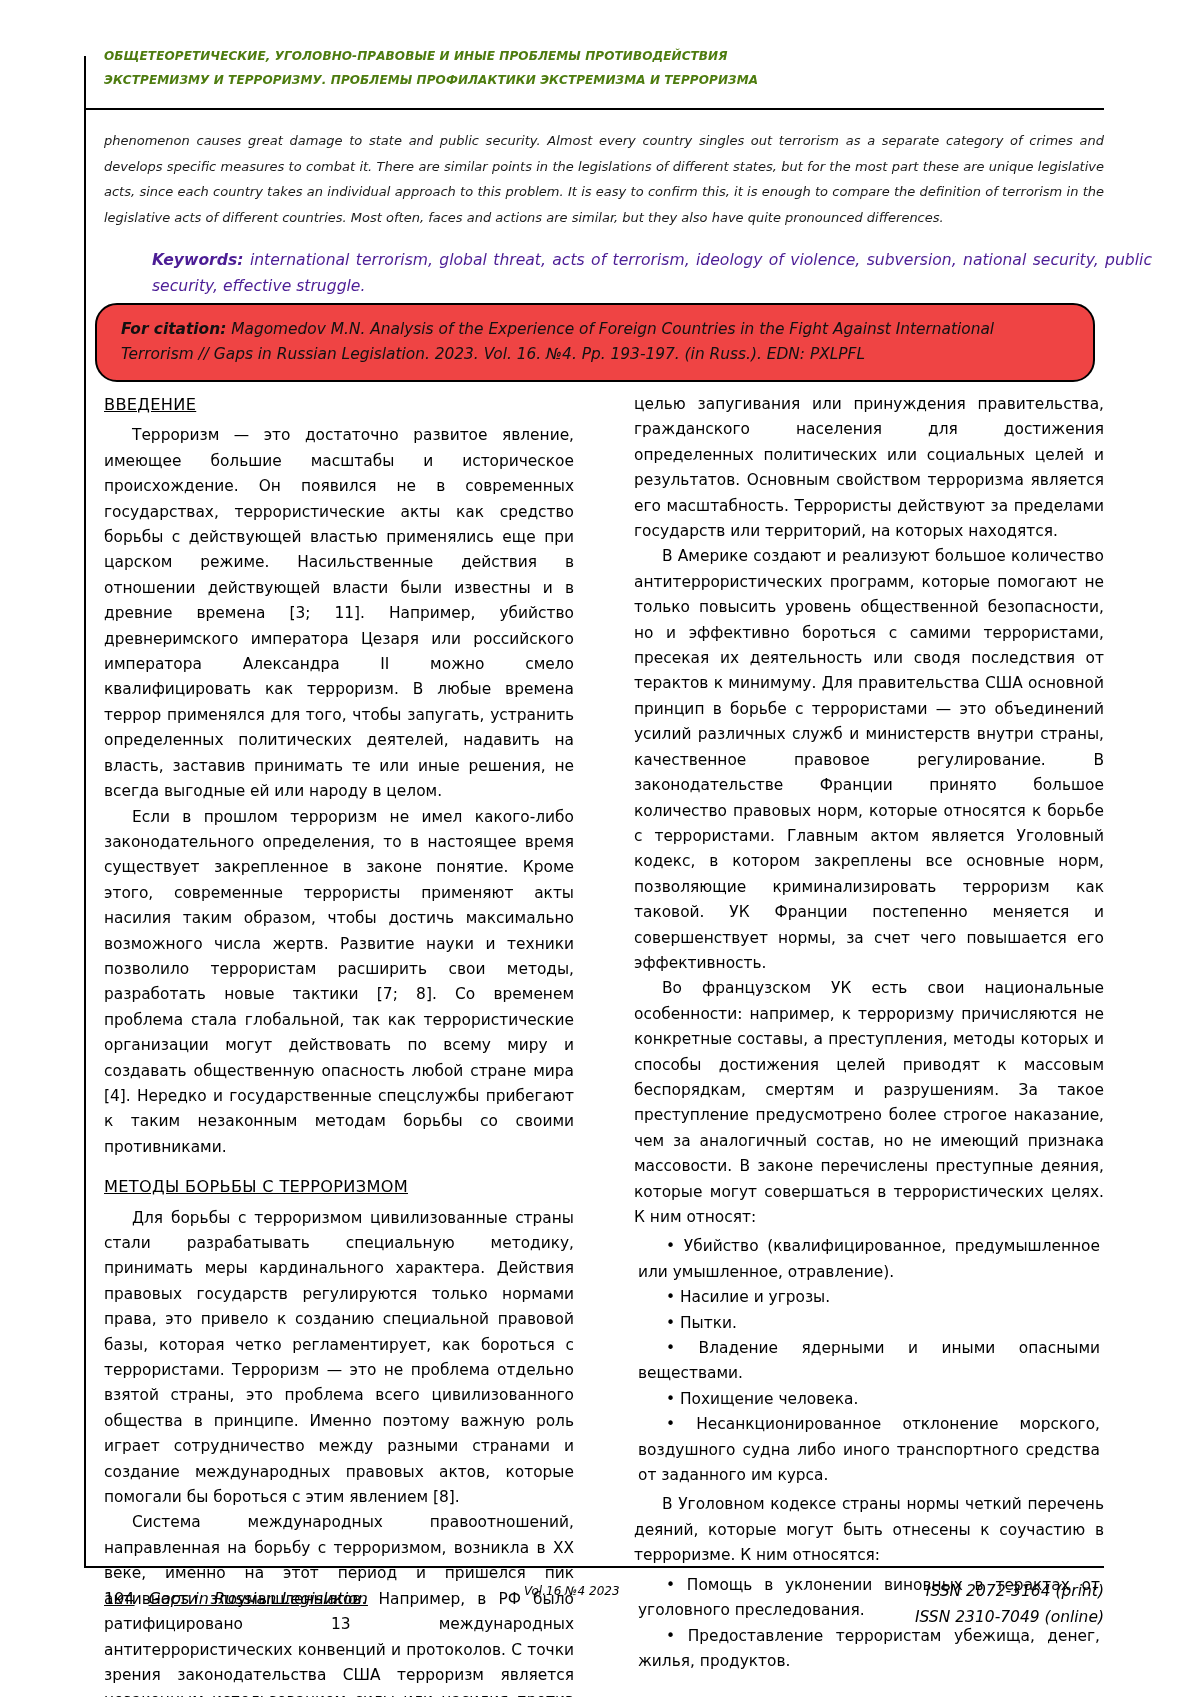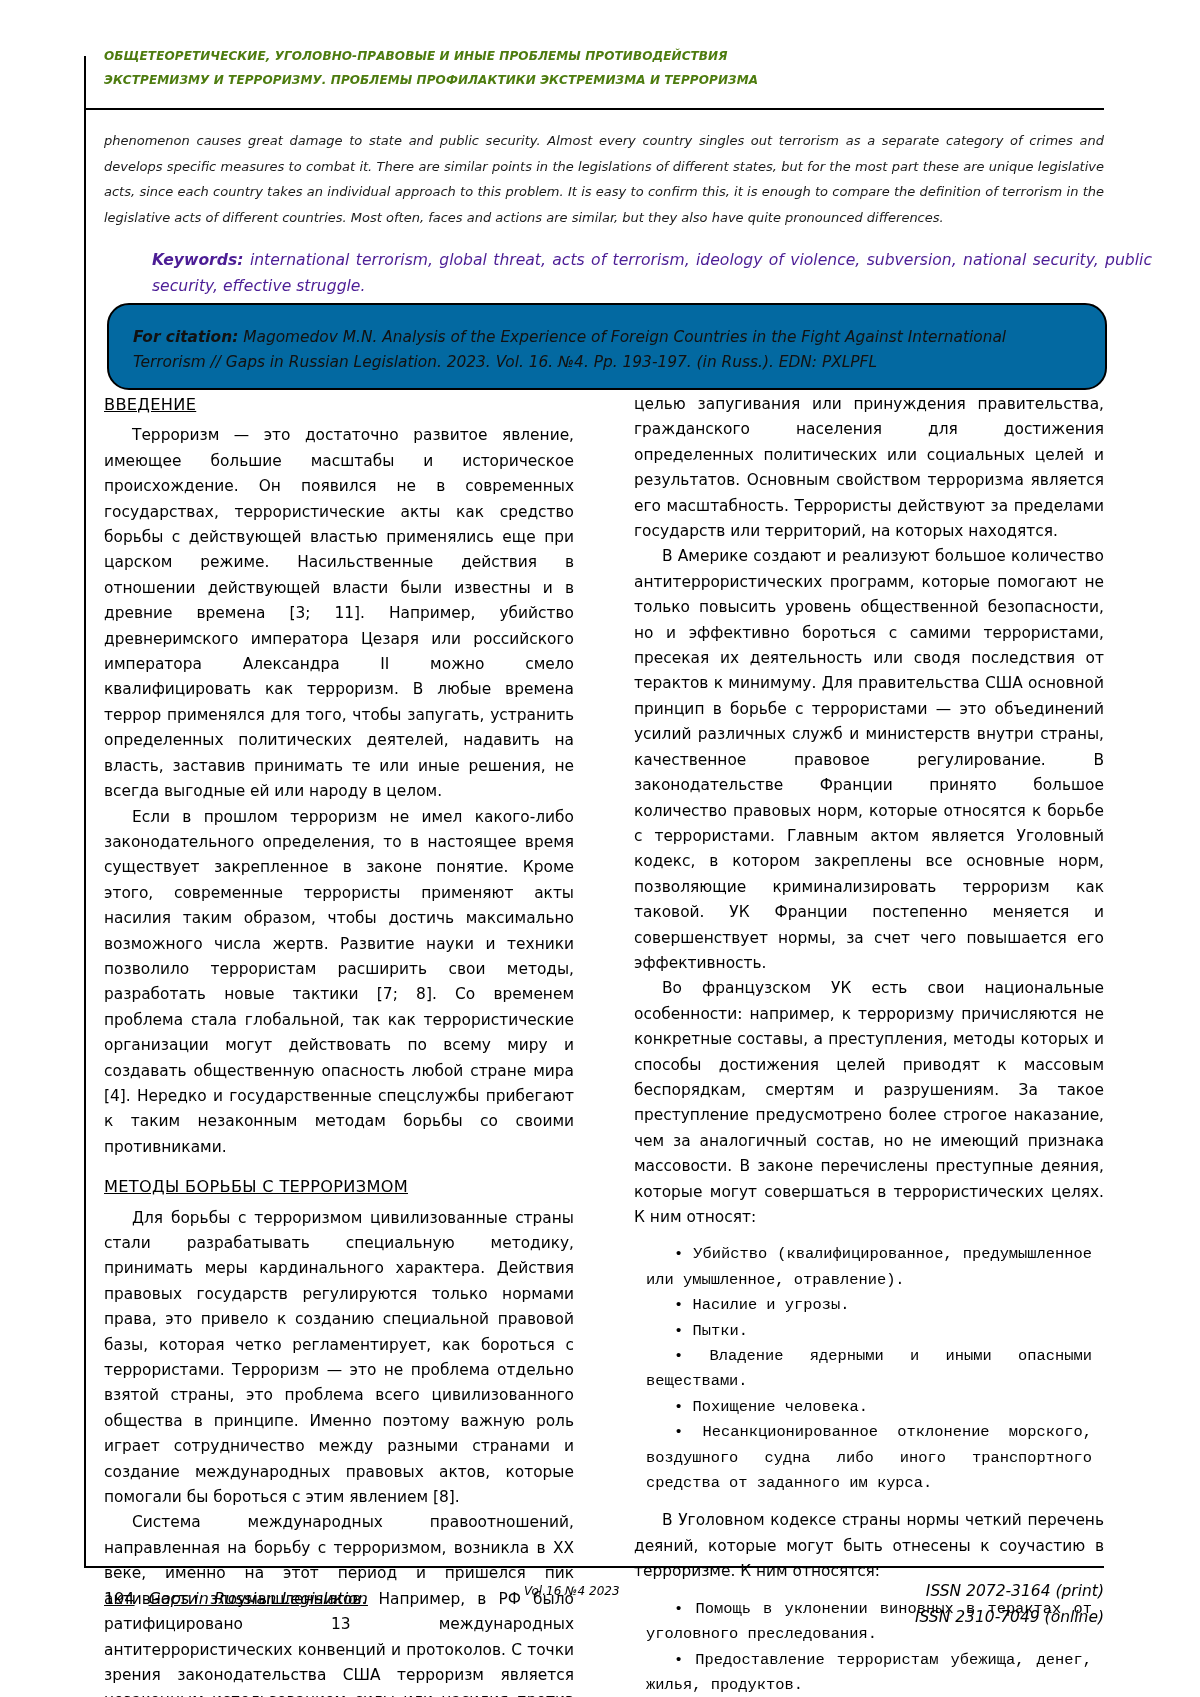--- a/index.html
+++ b/index.html
@@ -75,28 +75,28 @@
     line-height: 25.5px;
     text-align: justify;
     color: #4c1d95;
     margin-left: 48px;
   }
   .keywords b {
     font-weight: bold;
   }
   .citation-box {
     position: absolute;
-    left: 107px;
+    left: 95px;
     top: 303px;
     width: 1000px;
     box-sizing: border-box;
     border: 2px solid #000;
     border-radius: 22px;
-    padding: 20px 22px 13px 24px;
-    background: #0369a1;
+    padding: 12px 22px 13px 24px;
+    background: #ef4444;
   }
   .citation-text {
     font-style: italic;
     font-size: 15.4px;
     line-height: 25px;
     color: #111;
   }
   .citation-text b { font-weight: bold; }
 
   .columns {
@@ -129,24 +129,23 @@
     margin-top: 14px;
   }
   p.para {
     margin: 0;
     text-indent: 28px;
     text-align: justify;
     hyphens: auto;
   }
   p.para.noindent { text-indent: 0; }
   ul.bullets {
-    margin: 12px;
+    margin: 4px;
     padding: 0;
     list-style: none;
-    font-family: Liberation Mono, monospace;
   }
   ul.bullets li {
     margin: 0;
     text-indent: 28px;
     text-align: justify;
   }
 
   .footer-rule {
     position: absolute;
     left: 84px;

